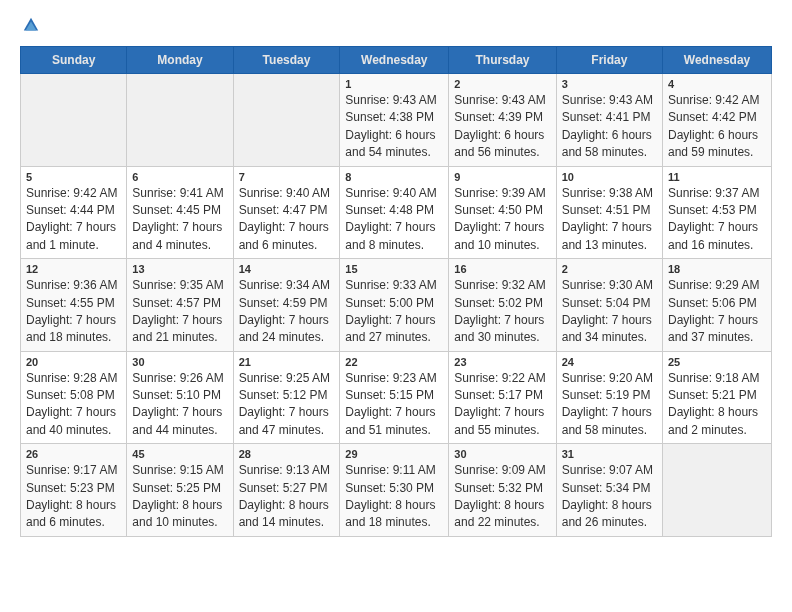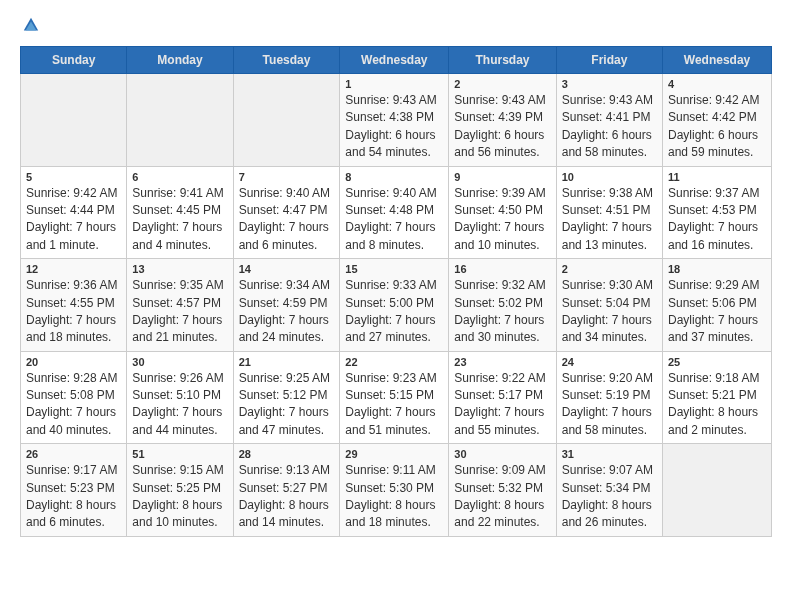--- a/index.html
+++ b/index.html
@@ -243,21 +243,21 @@
             <span class="day-number">25</span>
             <div class="day-info">Sunrise: 9:18 AM<br>Sunset: 5:21 PM<br>Daylight: 8 hours<br>and 2 minutes.</div>
           </td>
         </tr>
         <tr>
           <td>
             <span class="day-number">26</span>
             <div class="day-info">Sunrise: 9:17 AM<br>Sunset: 5:23 PM<br>Daylight: 8 hours<br>and 6 minutes.</div>
           </td>
           <td>
-            <span class="day-number">51</span>
+            <span class="day-number">45</span>
             <div class="day-info">Sunrise: 9:15 AM<br>Sunset: 5:25 PM<br>Daylight: 8 hours<br>and 10 minutes.</div>
           </td>
           <td>
             <span class="day-number">28</span>
             <div class="day-info">Sunrise: 9:13 AM<br>Sunset: 5:27 PM<br>Daylight: 8 hours<br>and 14 minutes.</div>
           </td>
           <td>
             <span class="day-number">29</span>
             <div class="day-info">Sunrise: 9:11 AM<br>Sunset: 5:30 PM<br>Daylight: 8 hours<br>and 18 minutes.</div>
           </td>

